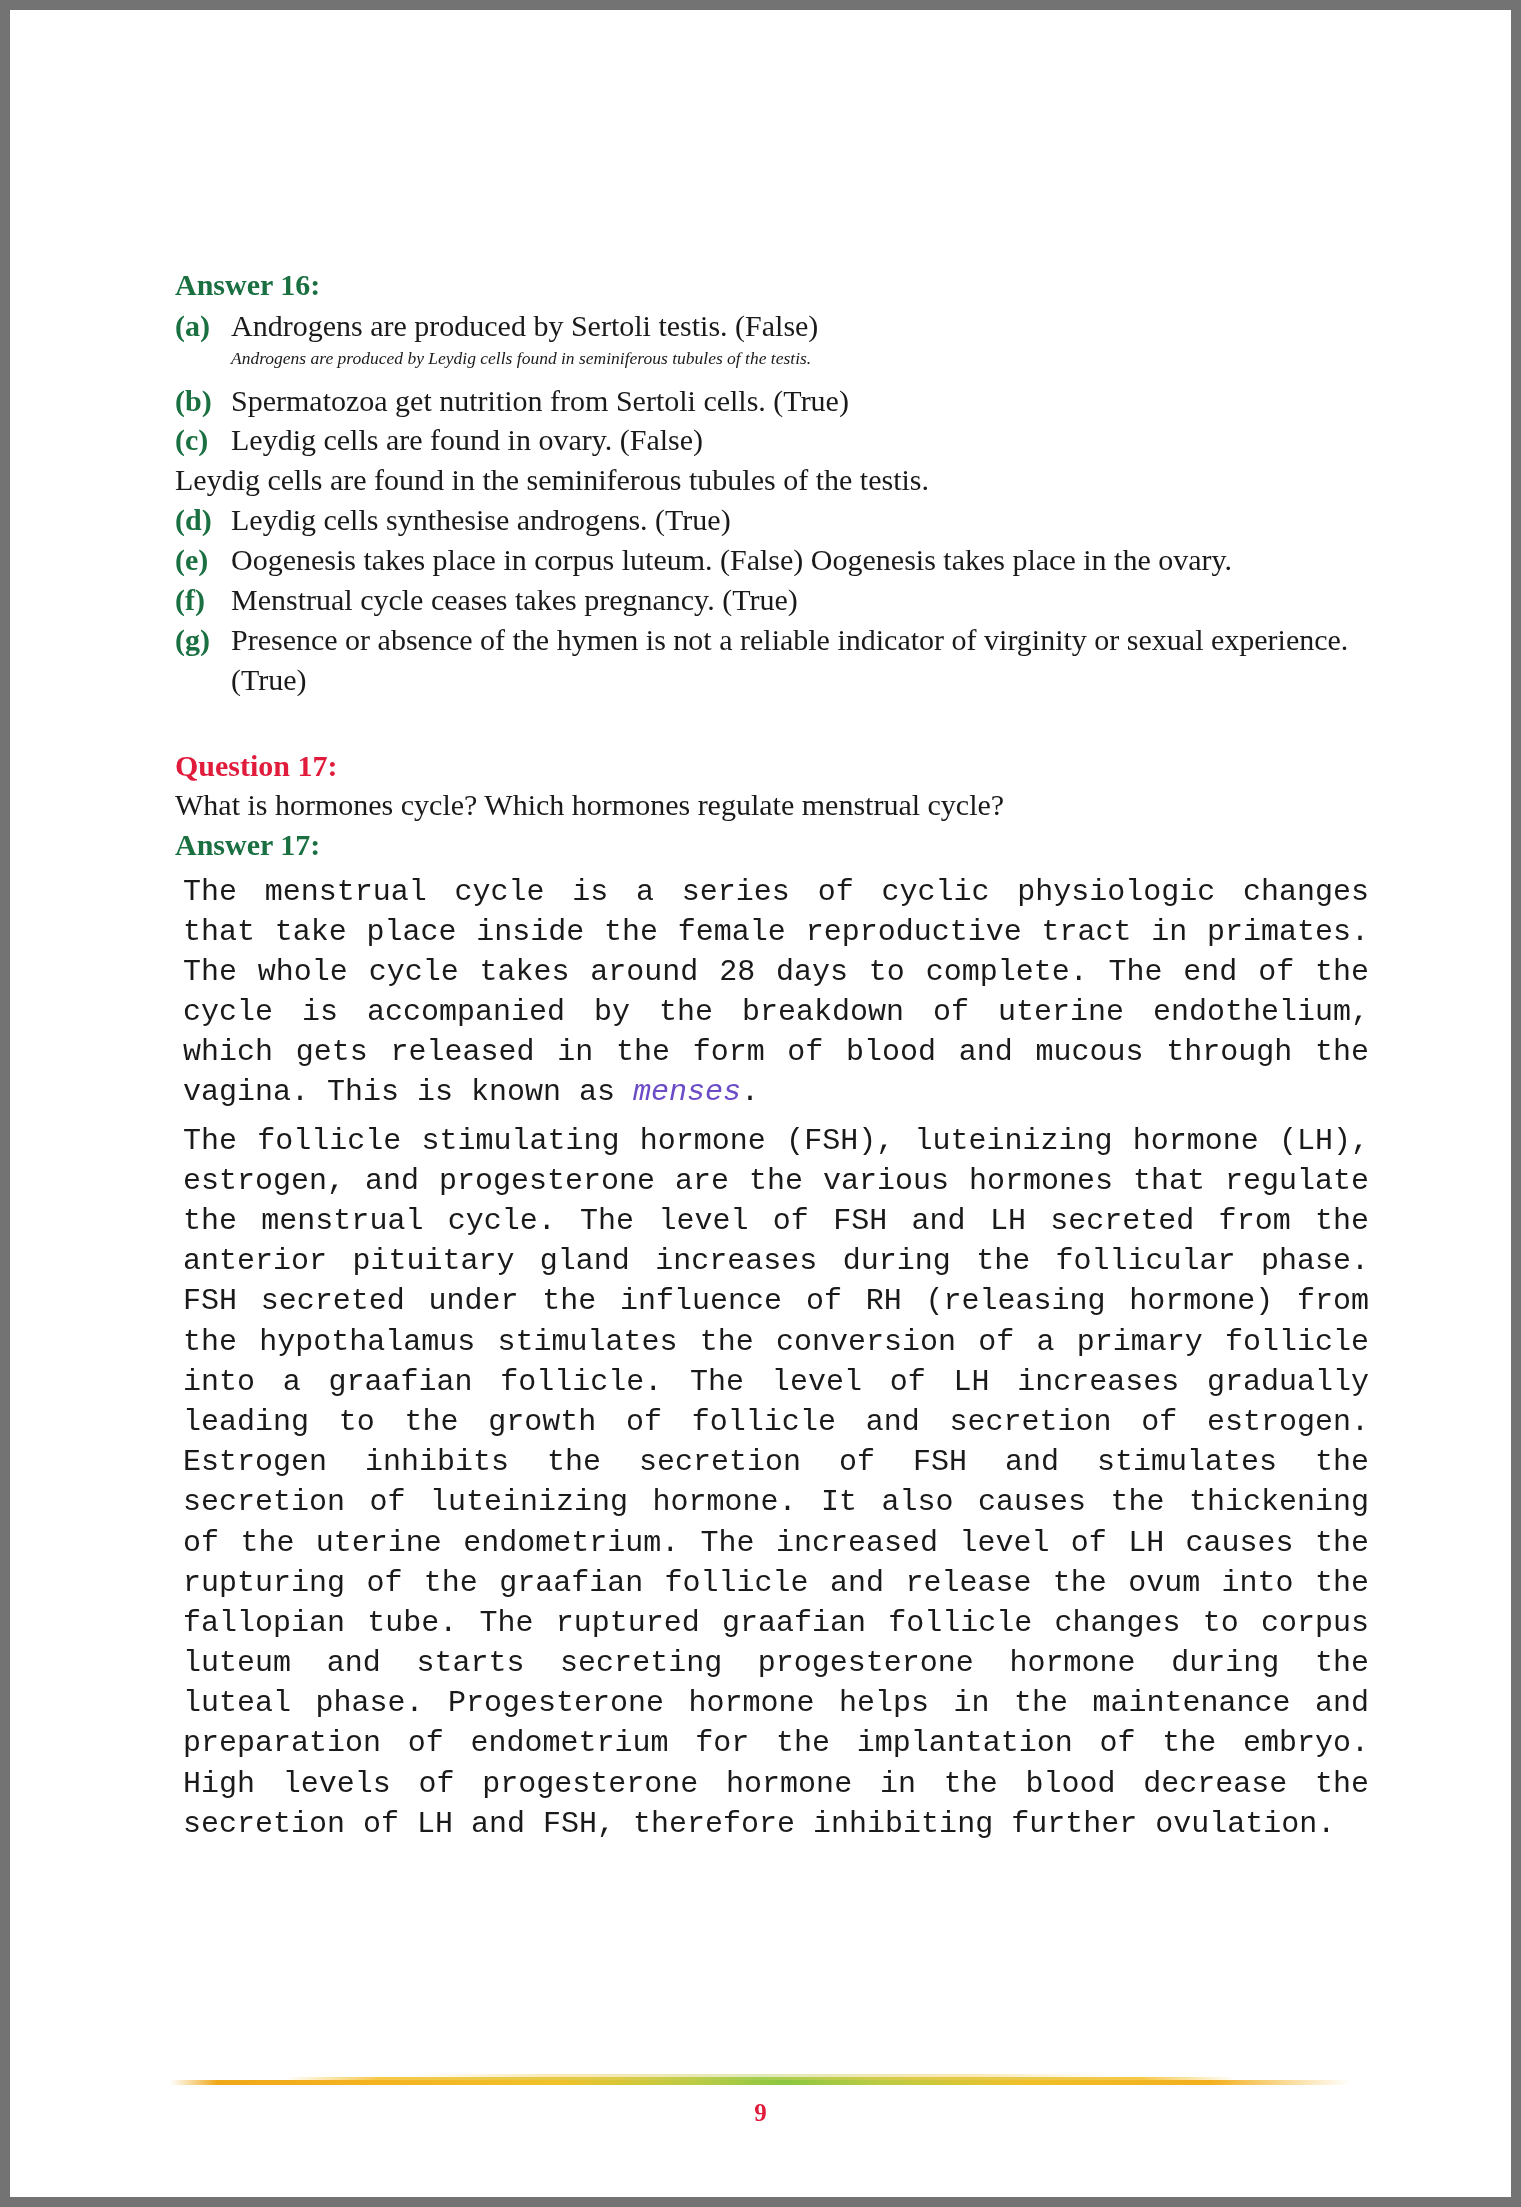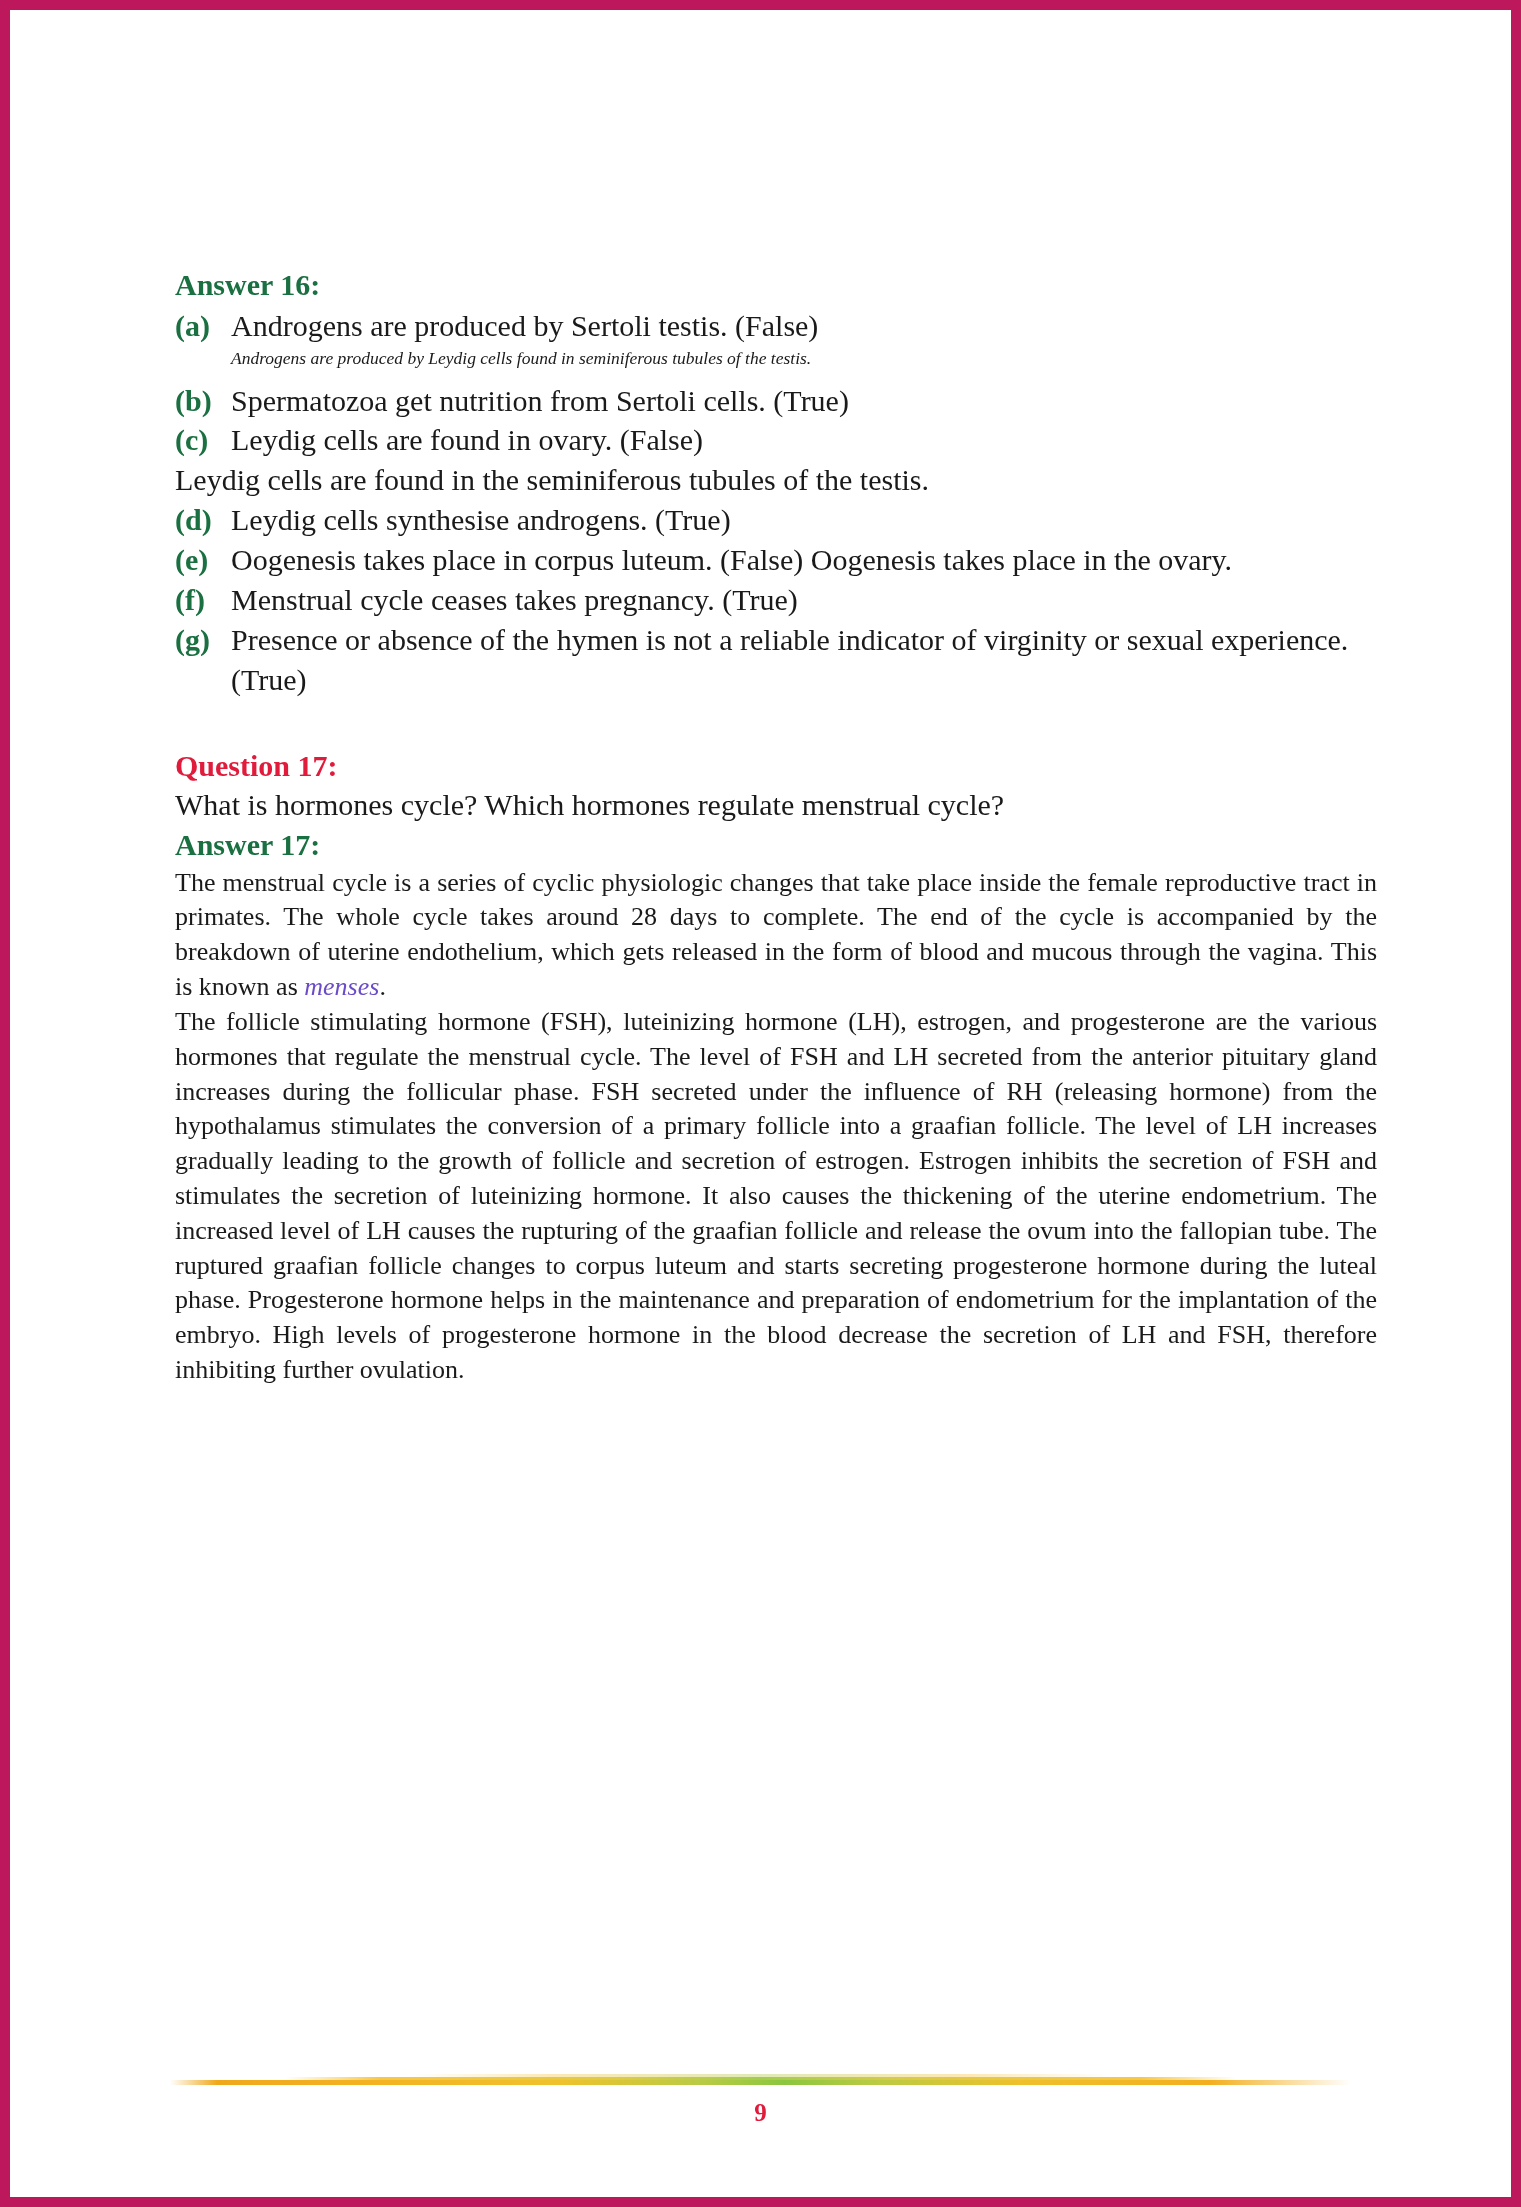--- a/index.html
+++ b/index.html
@@ -10,21 +10,21 @@
   }
   body {
     width: 1521px; height: 2207px;
     font-family: "Liberation Serif", "DejaVu Serif", serif;
   }
 
   
   .page {
     position: relative;
     width: 1521px; height: 2207px;
-    background: #be185d;            
+    background: #737373;            
     padding: 10px;
   }
   .page-inner {
     position: relative;
     width: 100%; height: 100%;
     background: #ffffff;
     overflow: hidden;
   }
 
   
@@ -79,26 +79,27 @@
   }
   .plain-line {
     font-size: 30px;
     line-height: 1.33;
     color: #1a1a1a;
     margin: 0;
   }
 
   
   .body-para {
-    font-size: 26px;
+    font-size: 30px;
     line-height: 1.34;
     color: #1a1a1a;
     text-align: justify;
     text-justify: inter-word;
-    margin: 0;
+    margin: 8px;
+    font-family: Liberation Mono, monospace;
   }
   .body-para.last-left { text-align: justify; }
   .term-em {
     font-style: italic;
     color: #6B4BC6;
   }
 
   .gap-block { height: 46px; }
 
   

